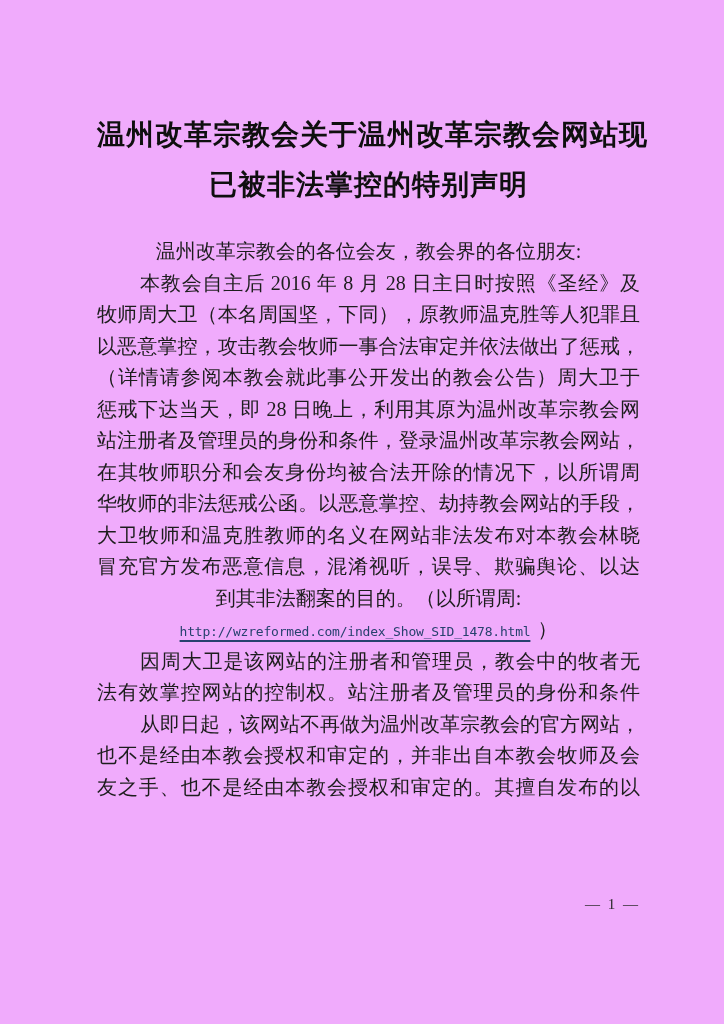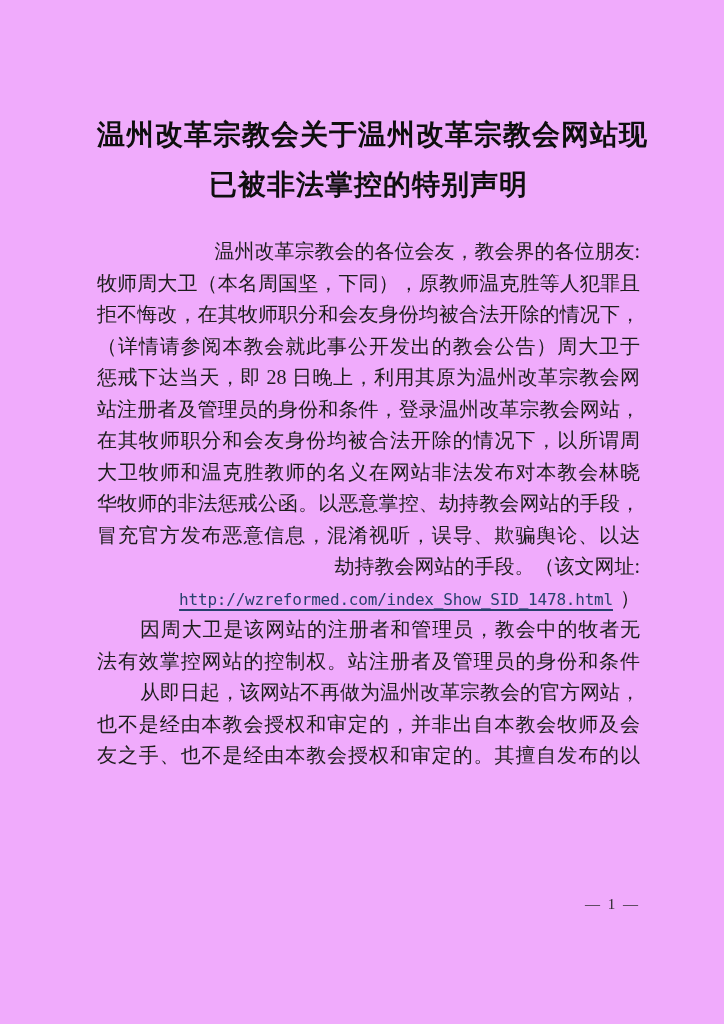--- a/index.html
+++ b/index.html
@@ -33,33 +33,33 @@
     white-space: nowrap;
   }
   .doc-body {
     width: 543px;
   }
   .line {
     height: 31.5px;
     line-height: 31.5px;
     font-size: 20px;
     overflow: hidden;
-    text-align: right;
+    text-align: center;
   }
   .line.fill {
     text-align: justify;
     text-align-last: justify;
   }
   .line.indent {
     padding-left: 43px;
   }
   .doc-link {
     color: #27416e;
     font-family: "DejaVu Sans Mono", monospace;
-    font-size: 16px;
+    font-size: 13px;
     letter-spacing: -0.2px;
     text-decoration: underline;
     text-underline-offset: 4px;
     text-decoration-thickness: 1.5px;
     cursor: pointer;
   }
   .link-suffix {
     font-size: 20px;
     margin-left: 7px;
     color: #1d1d1d;
@@ -79,30 +79,31 @@
 
 <div class="page">
 
   <h1 class="doc-title">
     <span class="title-line">温州改革宗教会关于温州改革宗教会网站现</span>
     <span class="title-line">已被非法掌控的特别声明</span>
   </h1>
 
   <div class="doc-body">
       <div class="line">温州改革宗教会的各位会友，教会界的各位朋友:</div>
+      <div class="line indent fill">本教会自主后 2016 年 8 月 28 日主日时按照《圣经》及</div>
       <div class="line fill">牧师周大卫（本名周国坚，下同），原教师温克胜等人犯罪且</div>
-      <div class="line fill">拒不悔改，在其牧师职分和会友身份均被合法开除的情况下，</div>
+      <div class="line fill">以恶意掌控，攻击教会牧师一事合法审定并依法做出了惩戒，</div>
       <div class="line fill">（详情请参阅本教会就此事公开发出的教会公告）周大卫于</div>
       <div class="line fill">惩戒下达当天，即 28 日晚上，利用其原为温州改革宗教会网</div>
       <div class="line fill">站注册者及管理员的身份和条件，登录温州改革宗教会网站，</div>
       <div class="line fill">在其牧师职分和会友身份均被合法开除的情况下，以所谓周</div>
+      <div class="line fill">华牧师的非法惩戒公函。以恶意掌控、劫持教会网站的手段，</div>
       <div class="line fill">大卫牧师和温克胜教师的名义在网站非法发布对本教会林晓</div>
-      <div class="line fill">华牧师的非法惩戒公函。以恶意掌控、劫持教会网站的手段，</div>
       <div class="line fill">冒充官方发布恶意信息，混淆视听，误导、欺骗舆论、以达</div>
-      <div class="line">劫持教会网站的手段。（该文网址:</div>
+      <div class="line">到其非法翻案的目的。（以所谓周:</div>
       <div class="line"><a class="doc-link" href="#">http://wzreformed.com/index_Show_SID_1478.html</a><span class="link-suffix">）</span></div>
       <div class="line indent fill">因周大卫是该网站的注册者和管理员，教会中的牧者无</div>
       <div class="line fill">法有效掌控网站的控制权。站注册者及管理员的身份和条件</div>
       <div class="line indent fill">从即日起，该网站不再做为温州改革宗教会的官方网站，</div>
       <div class="line fill">也不是经由本教会授权和审定的，并非出自本教会牧师及会</div>
       <div class="line fill">友之手、也不是经由本教会授权和审定的。其擅自发布的以</div>
     </div>
 
   <div class="page-number">— 1 —</div>
 

